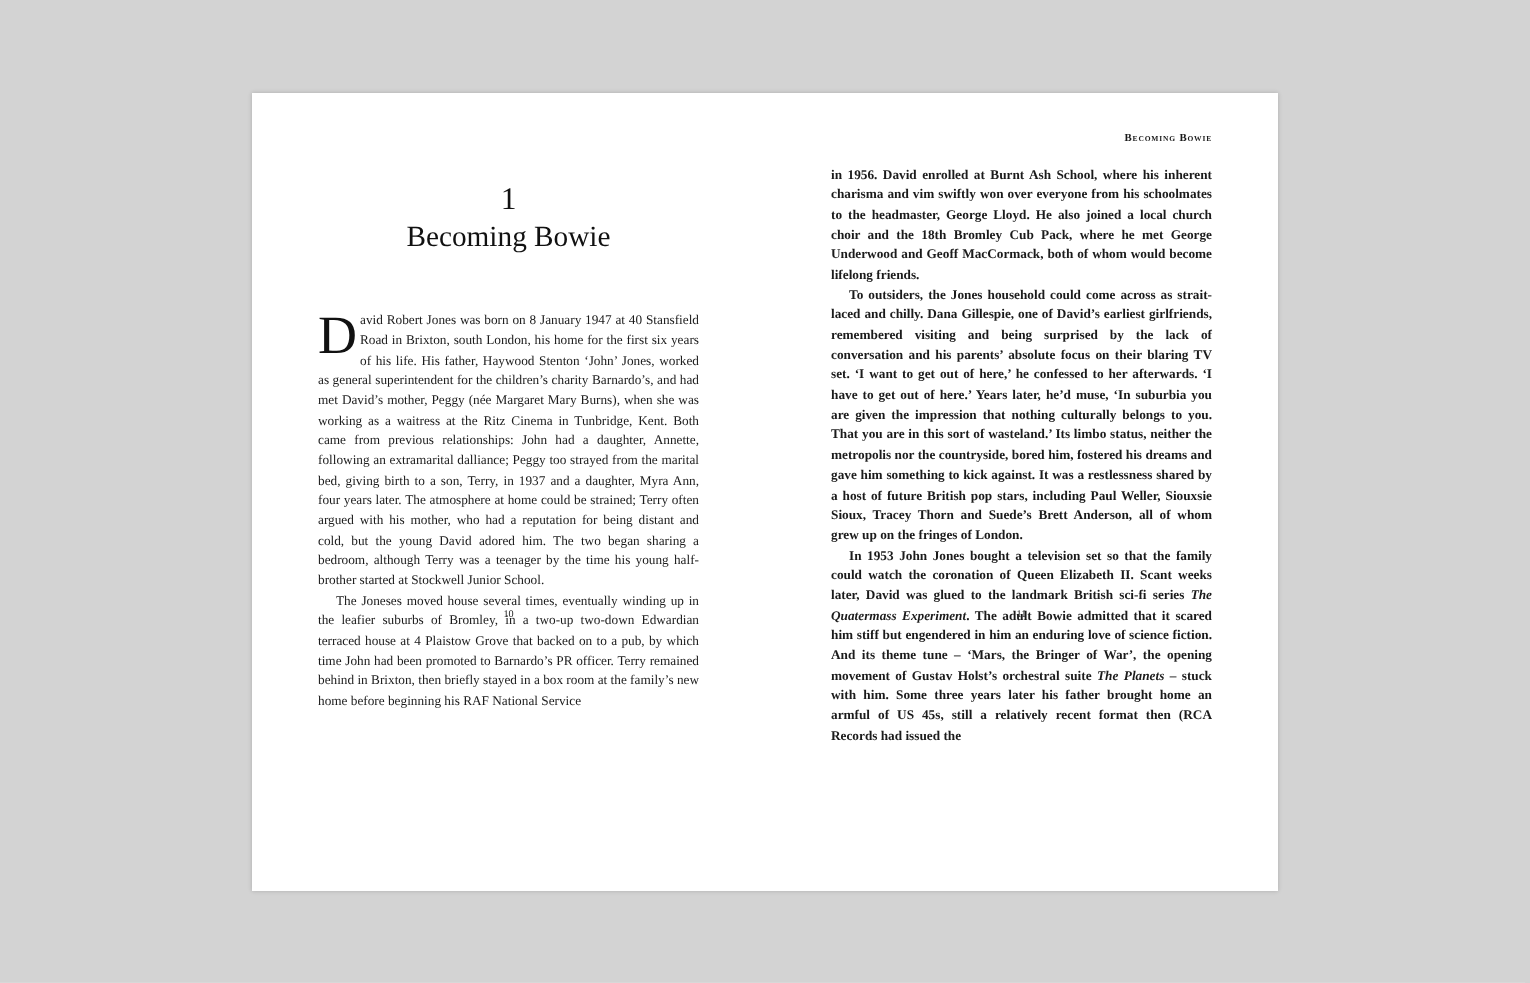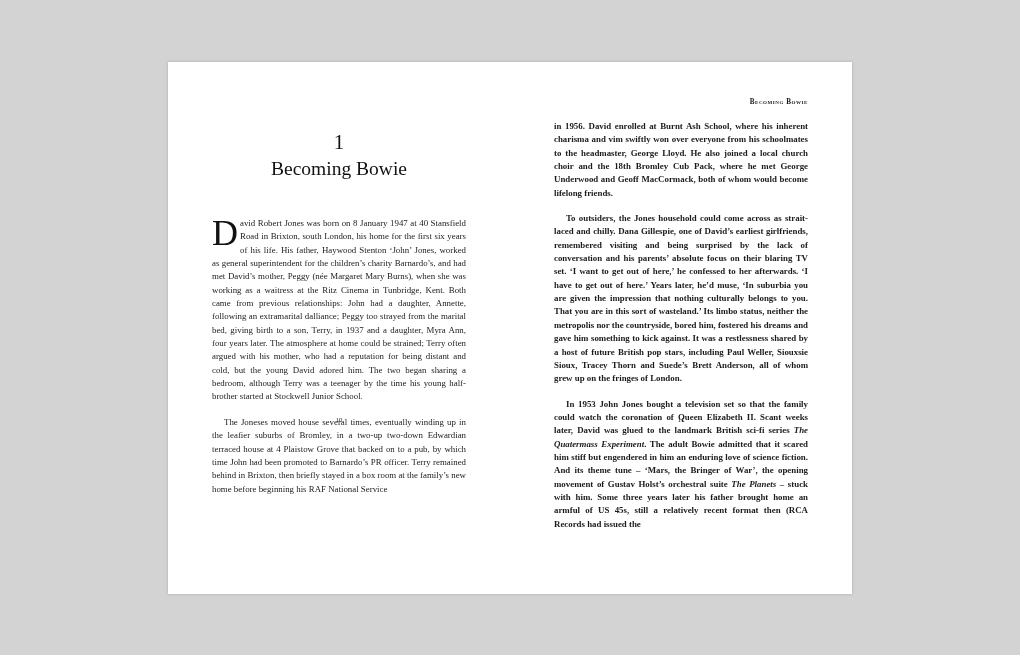--- a/index.html
+++ b/index.html
@@ -24,21 +24,21 @@
     position: absolute;
     left: 168px;
     top: 62px;
     width: 684px;
     height: 532px;
     background: #ffffff;
     box-shadow: 0 0 3px rgba(0,0,0,0.18);
   }
   .page {
     position: absolute;
-    top: 14px;
+    top: 4px;
     width: 342px;
     height: 384px;
     box-sizing: border-box;
   }
   .page-left { left: 0; }
   .page-right { left: 342px; }
 
   .running-head {
     position: absolute;
     top: 22px;
@@ -87,21 +87,20 @@
     left: 44px;
     top: 44px;
     width: 254px;
     font-weight: bold;
   }
   .text-col p {
     margin: 0;
   }
   .text-col p.indent {
     text-indent: 12px;
-    margin-top: 12px;
   }
   .text-col p.first {
     text-indent: 0;
   }
   .dropcap {
     float: left;
     font-size: 36px;
     line-height: 30px;
     padding-right: 2px;
     padding-top: 1px;

